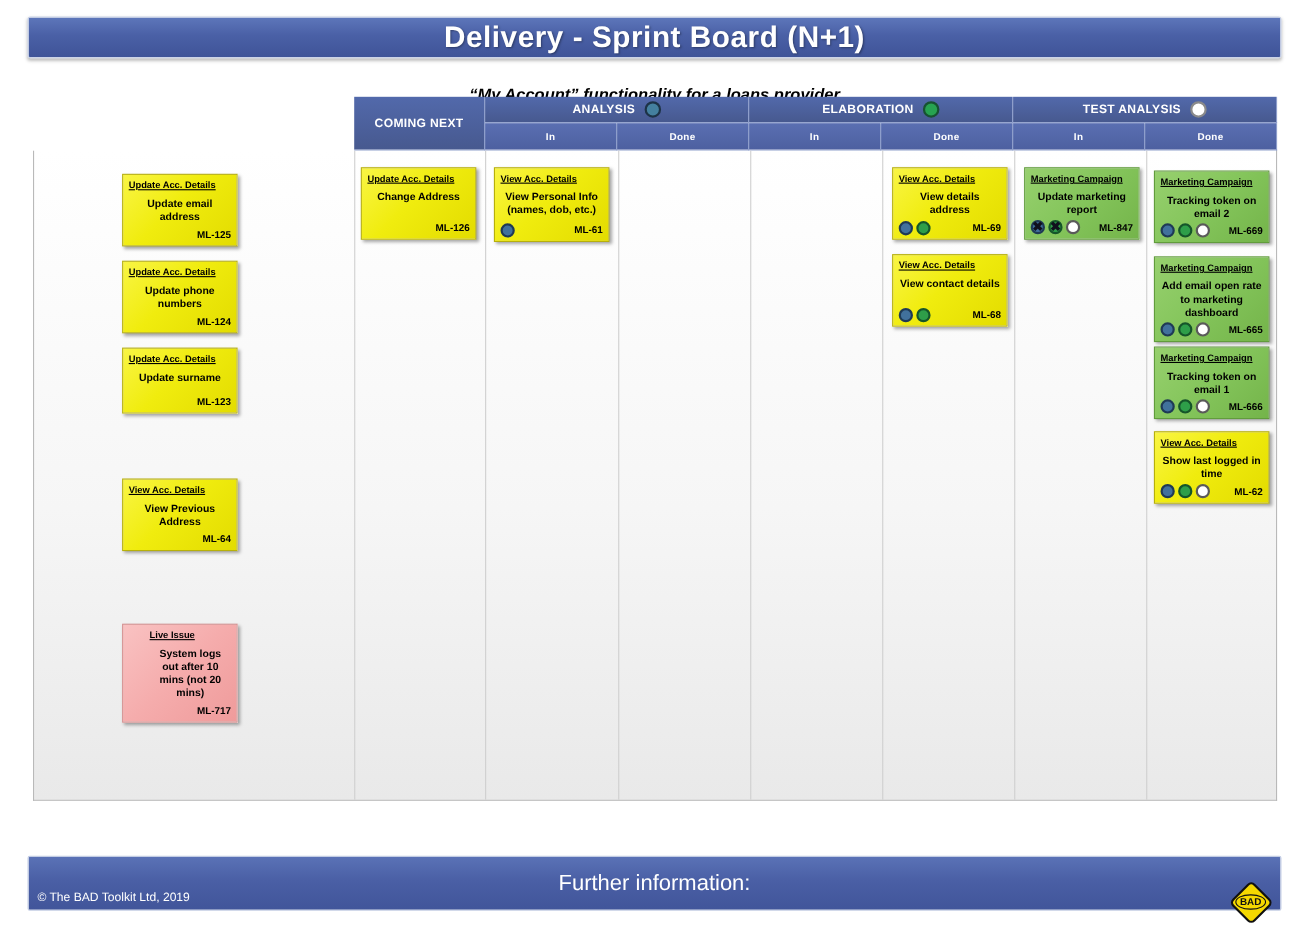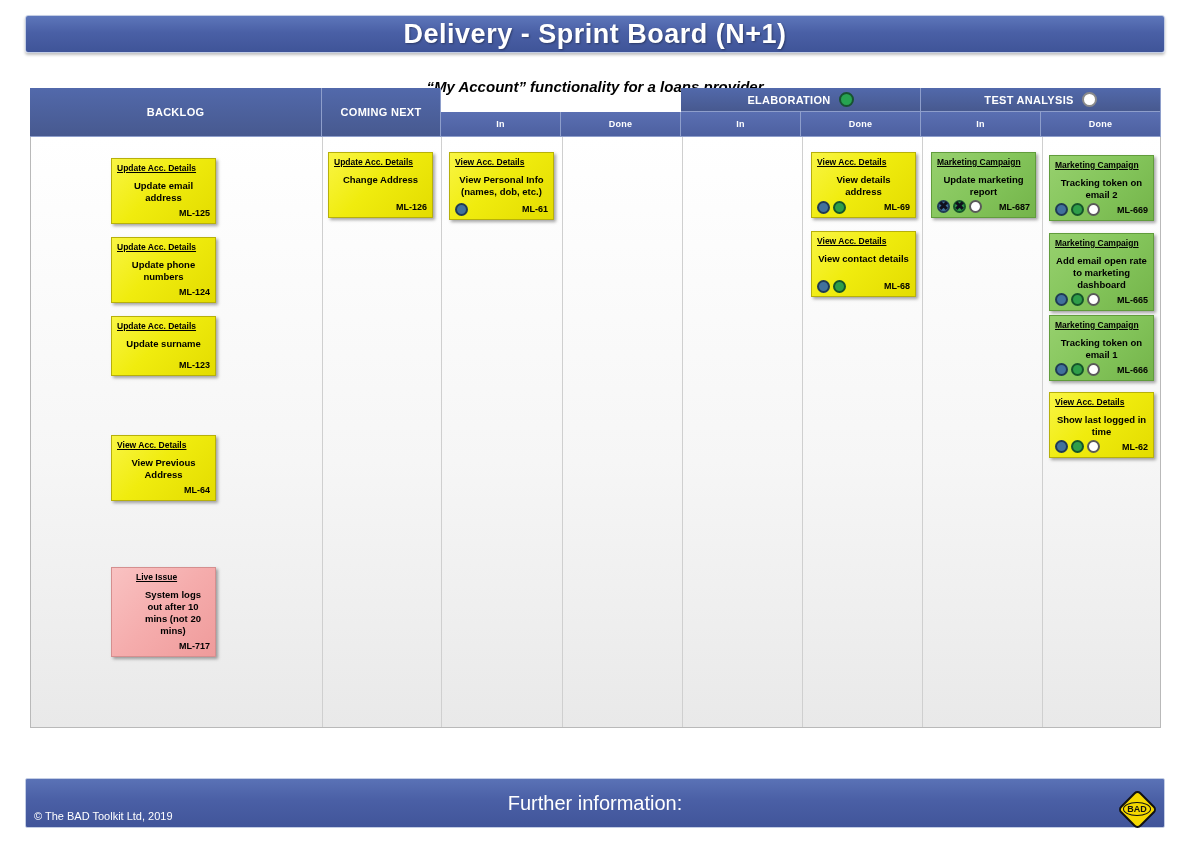--- a/index.html
+++ b/index.html
@@ -93,21 +93,21 @@
   .footer {
     position: absolute; left: 25px; top: 778px; width: 1140px; height: 50px;
     background: linear-gradient(180deg, #5a72b6 0%, #4a5fa5 45%, #41559a 100%);
     border: 1px solid #c3cde4; border-radius: 2px;
     display: flex; align-items: center; justify-content: center; gap: 12px;
   }
   .footer-copy { position: absolute; left: 8px; bottom: 5px; color: #fff; font-size: 11px; }
   .footer-info { color: #fff; font-size: 20px; }
   .footer-url  { color: #fff; font-size: 29px; font-weight: bold; cursor: pointer; }
   .logo {
-    position: absolute; right: 7px; top: 10px; width: 40px; height: 40px;
+    position: absolute; right: 7px; top: 21px; width: 40px; height: 40px;
     display: flex; align-items: center; justify-content: center;
   }
   .logo .diamond {
     position: absolute; width: 29px; height: 29px; background: #f5d800;
     border: 2px solid #111; border-radius: 5px; transform: rotate(45deg);
     box-shadow: inset 0 0 0 1px #f5d800;
   }
   .logo .logo-text {
     position: relative; font-size: 9px; font-weight: bold; color: #111;
     border: 1.5px solid #111; border-radius: 50%; padding: 1px 3px; background: transparent;
@@ -116,25 +116,26 @@
 </head>
 <body>
 
 <div class="titlebar">
   <span class="title-text">Delivery - Sprint Board (N+1)</span>
 </div>
 <div class="subtitle">“My Account” functionality for a loans provider</div>
 
 <div class="board">
   <div class="board-header">
-    <div class="hcell span2" style="grid-column:1">
-      <span>BACKLOG</span>
-    </div>
     <div class="hcell span2" style="grid-column:2">
       <span>COMING NEXT</span>
+    </div>
+    <div class="hcell group g-analysis">
+      <span>ANALYSIS</span>
+      <span class="status-circle sc-analysis"></span>
     </div>
     <div class="hcell group g-elab">
       <span>ELABORATION</span>
       <span class="status-circle sc-elab"></span>
     </div>
     <div class="hcell group g-test">
       <span>TEST ANALYSIS</span>
       <span class="status-circle sc-test"></span>
     </div>
     <div class="hcell sub" style="grid-column:3">In</div>
@@ -234,21 +235,21 @@
 
     <div class="card green" style="left:900px;top:15px;min-height:64px">
       <span class="card-link">Marketing Campaign</span>
       <div class="card-title">Update marketing report</div>
       <div class="card-bottom">
         <span class="dots">
           <span class="dot d-blue crossed"></span>
           <span class="dot d-green crossed"></span>
           <span class="dot d-white"></span>
         </span>
-        <span class="card-id">ML-687</span>
+        <span class="card-id">ML-847</span>
       </div>
     </div>
 
     <div class="card green" style="left:1018px;top:18px;min-height:64px">
       <span class="card-link">Marketing Campaign</span>
       <div class="card-title">Tracking token on email 2</div>
       <div class="card-bottom">
         <span class="dots">
           <span class="dot d-blue"></span>
           <span class="dot d-green"></span>

